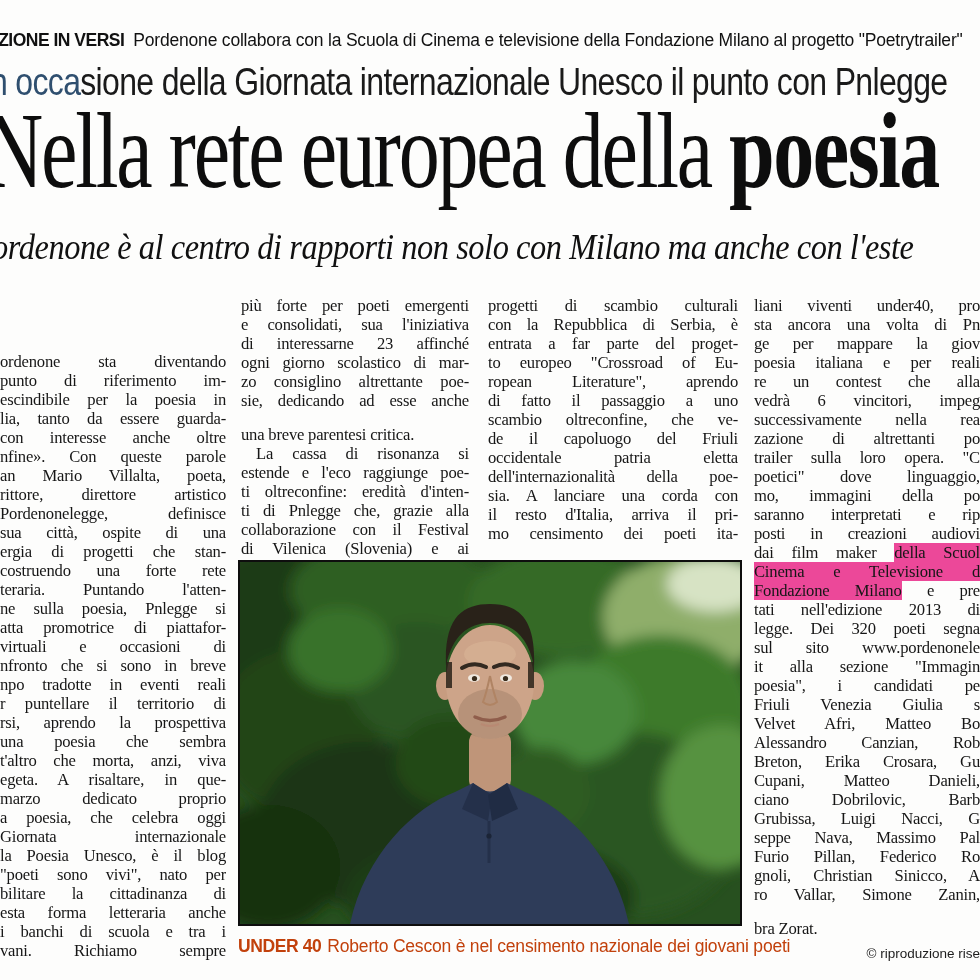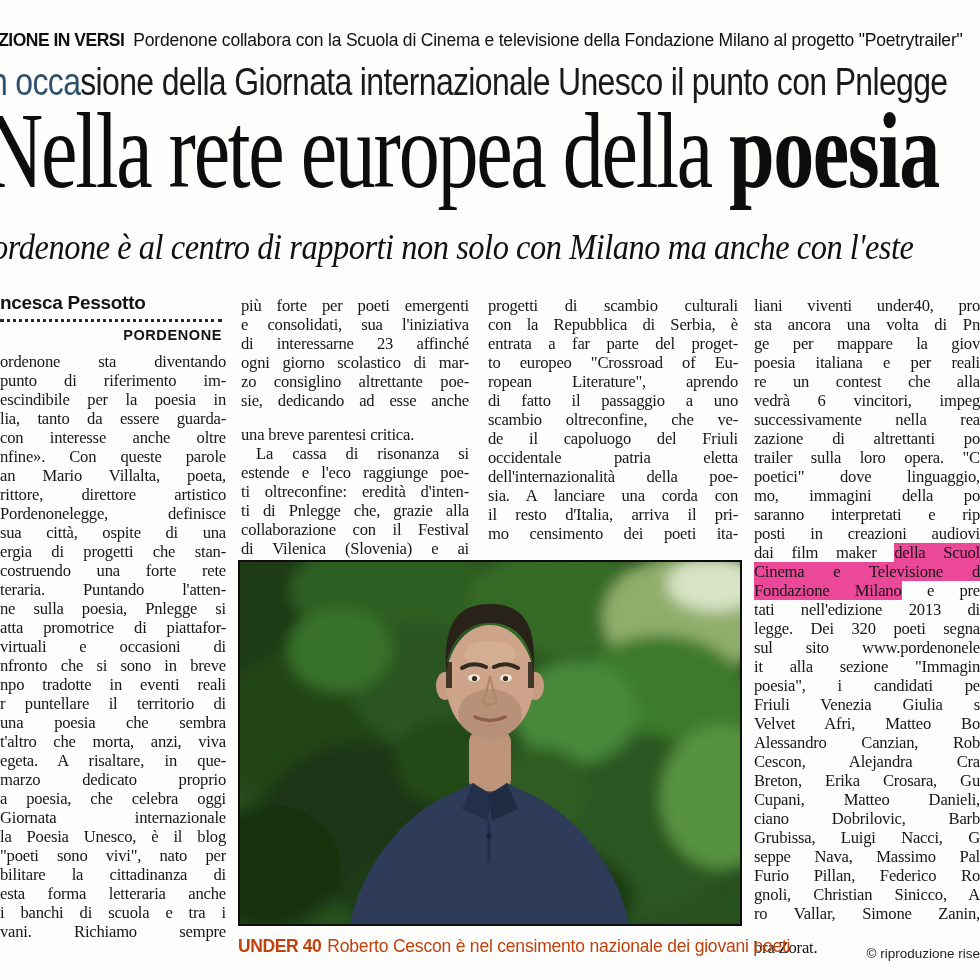--- a/index.html
+++ b/index.html
@@ -89,24 +89,20 @@
   <div class="subhead">
     <span class="lead">n occa</span><span>sione della Giornata internazionale Unesco il punto con Pnlegge</span>
   </div>
 
   <div class="headline">
     <span>Nella rete europea della </span><span class="hl-bold">poesia</span>
   </div>
 
   <div class="standfirst">ordenone è al centro di rapporti non solo con Milano ma anche con l'este</div>
 
-  <div class="byline">
-    <div class="author">ncesca Pessotto</div>
-    <div class="dateline">PORDENONE</div>
-  </div>
 
   <div class="col col1">
       <div class="bl">ordenone sta diventando</div>
       <div class="bl">punto di riferimento im-</div>
       <div class="bl">escindibile per la poesia in</div>
       <div class="bl">lia, tanto da essere guarda-</div>
       <div class="bl">con interesse anche oltre</div>
       <div class="bl">nfine». Con queste parole</div>
       <div class="bl">an Mario Villalta, poeta,</div>
       <div class="bl">rittore, direttore artistico</div>
@@ -114,20 +110,21 @@
       <div class="bl">sua città, ospite di una</div>
       <div class="bl">ergia di progetti che stan-</div>
       <div class="bl">costruendo una forte rete</div>
       <div class="bl">teraria. Puntando l'atten-</div>
       <div class="bl">ne sulla poesia, Pnlegge si</div>
       <div class="bl">atta promotrice di piattafor-</div>
       <div class="bl">virtuali e occasioni di</div>
       <div class="bl">nfronto che si sono in breve</div>
       <div class="bl">npo tradotte in eventi reali</div>
       <div class="bl">r puntellare il territorio di</div>
+      <div class="bl">rsi, aprendo la prospettiva</div>
       <div class="bl">una poesia che sembra</div>
       <div class="bl">t'altro che morta, anzi, viva</div>
       <div class="bl">egeta. A risaltare, in que-</div>
       <div class="bl">marzo dedicato proprio</div>
       <div class="bl">a poesia, che celebra oggi</div>
       <div class="bl">Giornata internazionale</div>
       <div class="bl">la Poesia Unesco, è il blog</div>
       <div class="bl">"poeti sono vivi", nato per</div>
       <div class="bl">bilitare la cittadinanza di</div>
       <div class="bl">esta forma letteraria anche</div>
@@ -182,21 +179,20 @@
       <div class="bl"><span class="hl">Cinema e Televisione d</span></div>
       <div class="bl"><span class="hl">Fondazione Milano</span> e pre</div>
       <div class="bl">tati nell'edizione 2013 di</div>
       <div class="bl">legge. Dei 320 poeti segna</div>
       <div class="bl">sul sito www.pordenonele</div>
       <div class="bl">it alla sezione "Immagin</div>
       <div class="bl">poesia", i candidati pe</div>
       <div class="bl">Friuli Venezia Giulia s</div>
       <div class="bl">Velvet Afri, Matteo Bo</div>
       <div class="bl">Alessandro Canzian, Rob</div>
-      <div class="bl">Cescon, Alejandra Cra</div>
       <div class="bl">Breton, Erika Crosara, Gu</div>
       <div class="bl">Cupani, Matteo Danieli,</div>
       <div class="bl">ciano Dobrilovic, Barb</div>
       <div class="bl">Grubissa, Luigi Nacci, G</div>
       <div class="bl">seppe Nava, Massimo Pal</div>
       <div class="bl">Furio Pillan, Federico Ro</div>
       <div class="bl">gnoli, Christian Sinicco, A</div>
       <div class="bl">ro Vallar, Simone Zanin,</div>
       <div class="bl end">bra Zorat.</div>
     </div>

